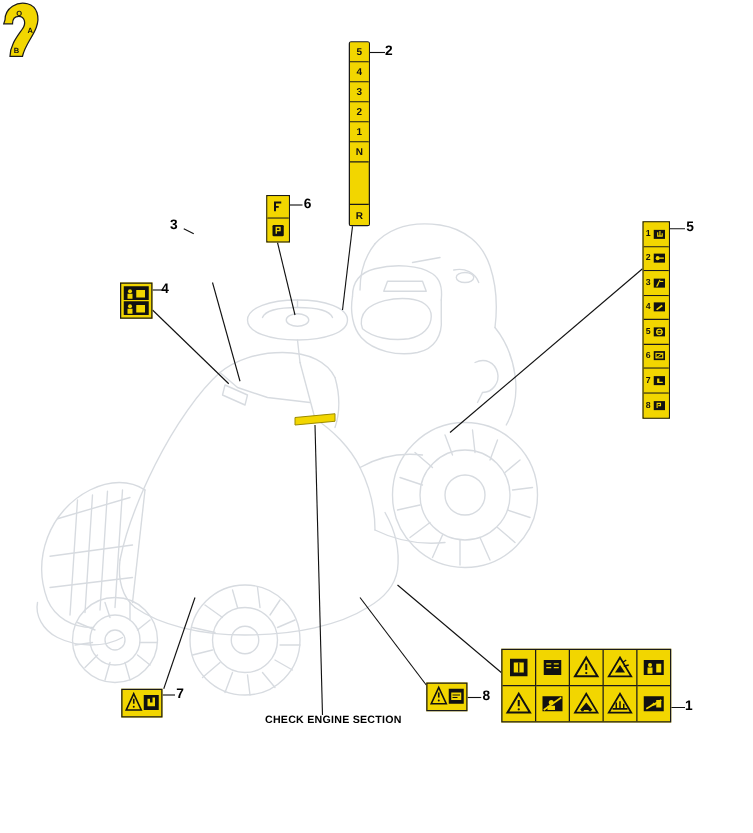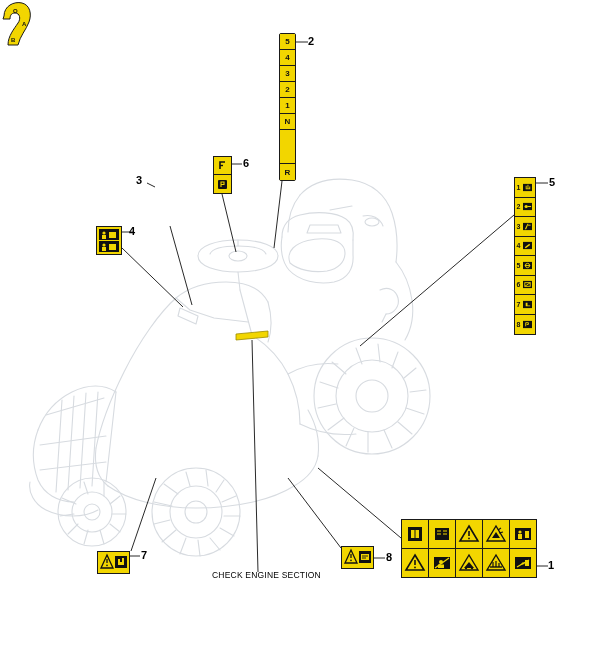--- a/index.html
+++ b/index.html
@@ -27,21 +27,21 @@
   .callout-num {
     position: absolute;
     font-size: 11px;
     font-weight: bold;
     color: #000000;
     line-height: 1;
   }
   .caption-text {
     position: absolute;
     font-size: 8.5px;
-    font-weight: normal;
+    font-weight: bold;
     color: #000000;
     letter-spacing: 0.2px;
     white-space: nowrap;
   }
   .label-box {
     position: absolute;
     background: #F2D600;
     border: 1px solid #1a1a1a;
     box-sizing: border-box;
   }

